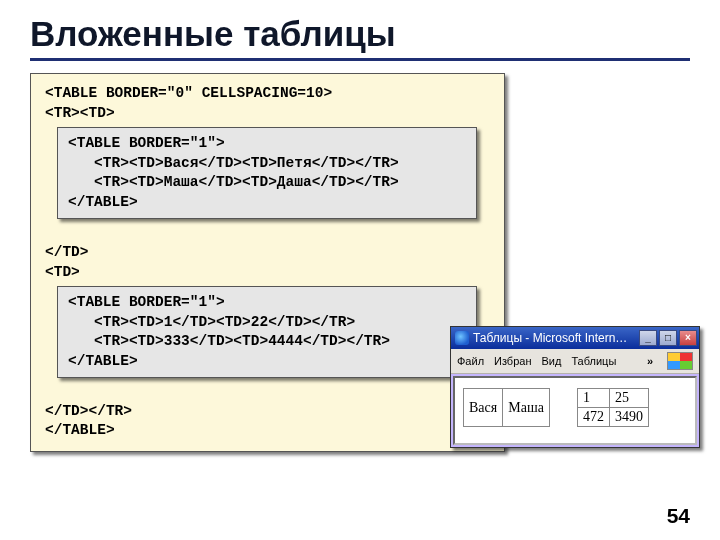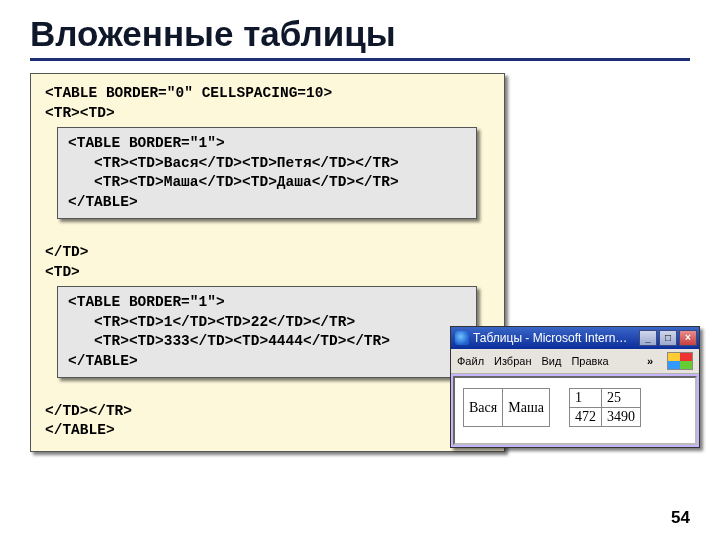--- a/index.html
+++ b/index.html
@@ -43,21 +43,21 @@
     border: 1px solid #555;
     box-shadow: 3px 3px 3px rgba(0,0,0,.5);
     margin: 4px 0 4px 12px;
     padding: 6px 10px;
     width: 420px;
   }
   .page-num {
     position: absolute;
     right: 30px;
     bottom: 12px;
-    font-size: 17px;
+    font-size: 21px;
     font-weight: bold;
   }
   
   .browser {
     position: absolute;
     left: 450px;
     top: 278px;
     width: 250px;
     background: #c4b5fd;
     border: 1px solid #333;
@@ -112,21 +112,21 @@
       conic-gradient(#e33 0 25%, #6c3 0 50%, #39f 0 75%, #fc3 0 100%);
     border: 1px solid #888;
     margin-left: 4px;
   }
   .client {
     background: #ffffff;
     border: 2px inset #bbb;
     margin: 2px;
     padding: 10px 8px 16px 8px;
     display: flex;
-    gap: 19px;
+    gap: 27px;
   }
   table.inner {
     border-collapse: collapse;
     font-family: "Times New Roman", serif;
     font-size: 14px;
   }
   table.inner td {
     border: 1px solid #888;
     padding: 1px 5px;
   }
@@ -161,21 +161,21 @@
     <div class="win-btns">
       <div class="win-btn">_</div>
       <div class="win-btn">□</div>
       <div class="win-btn close">×</div>
     </div>
   </div>
   <div class="menubar">
     <span class="menu-item">Файл</span>
     <span class="menu-item">Избран</span>
     <span class="menu-item">Вид</span>
-    <span class="menu-item">Правка</span>
+    <span class="menu-item">Таблицы</span>
     <span class="chevrons">»</span>
     <span class="winlogo"></span>
   </div>
   <div class="client">
     <table class="inner">
       <tbody>
           <tr>
         <td>Вася</td>
         <td>Маша</td>
       </tr>

